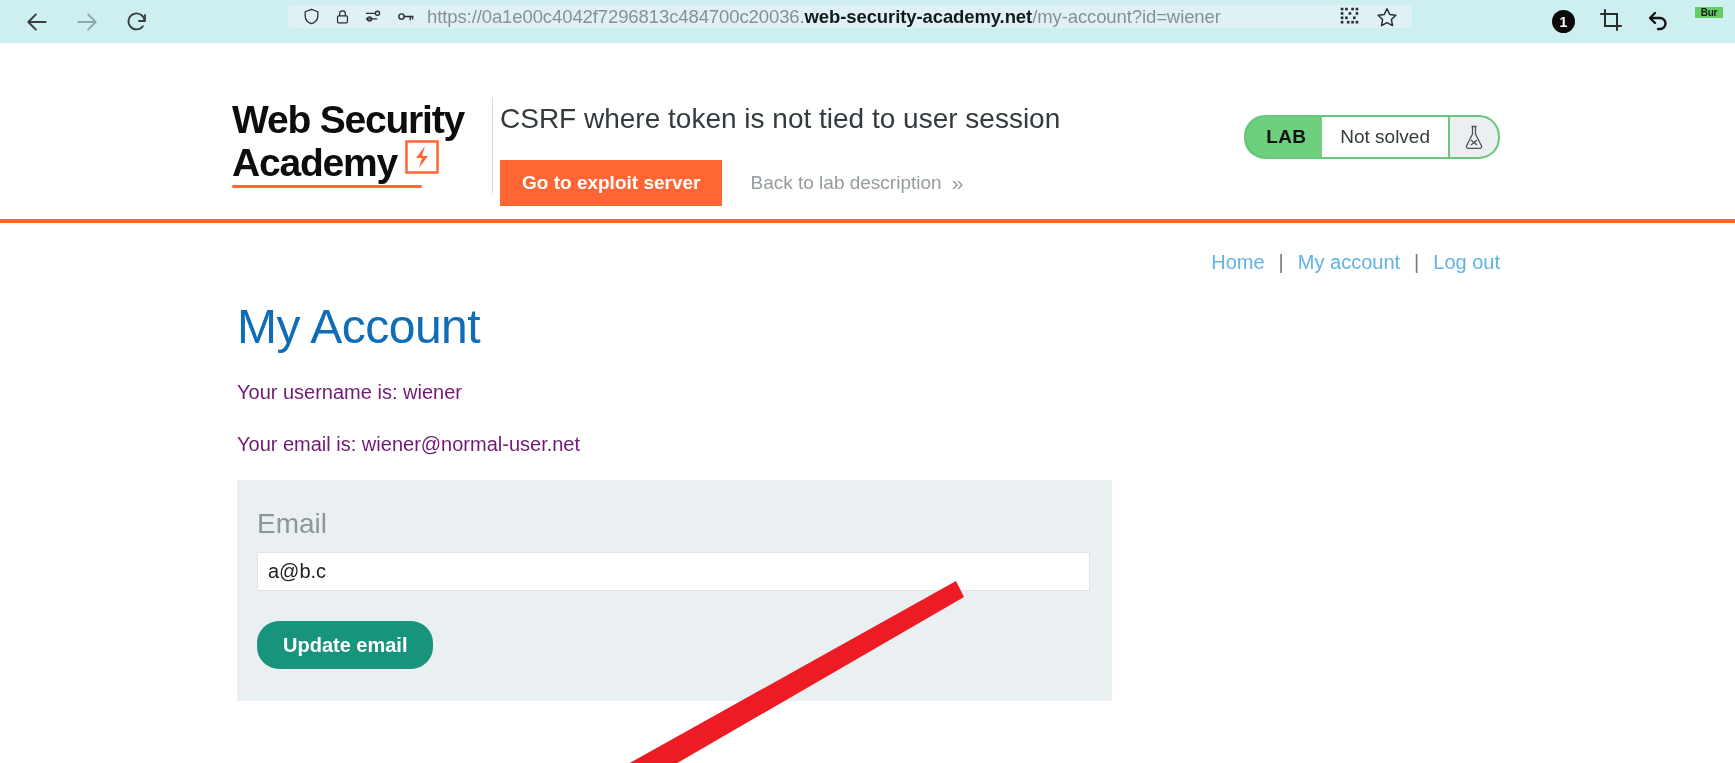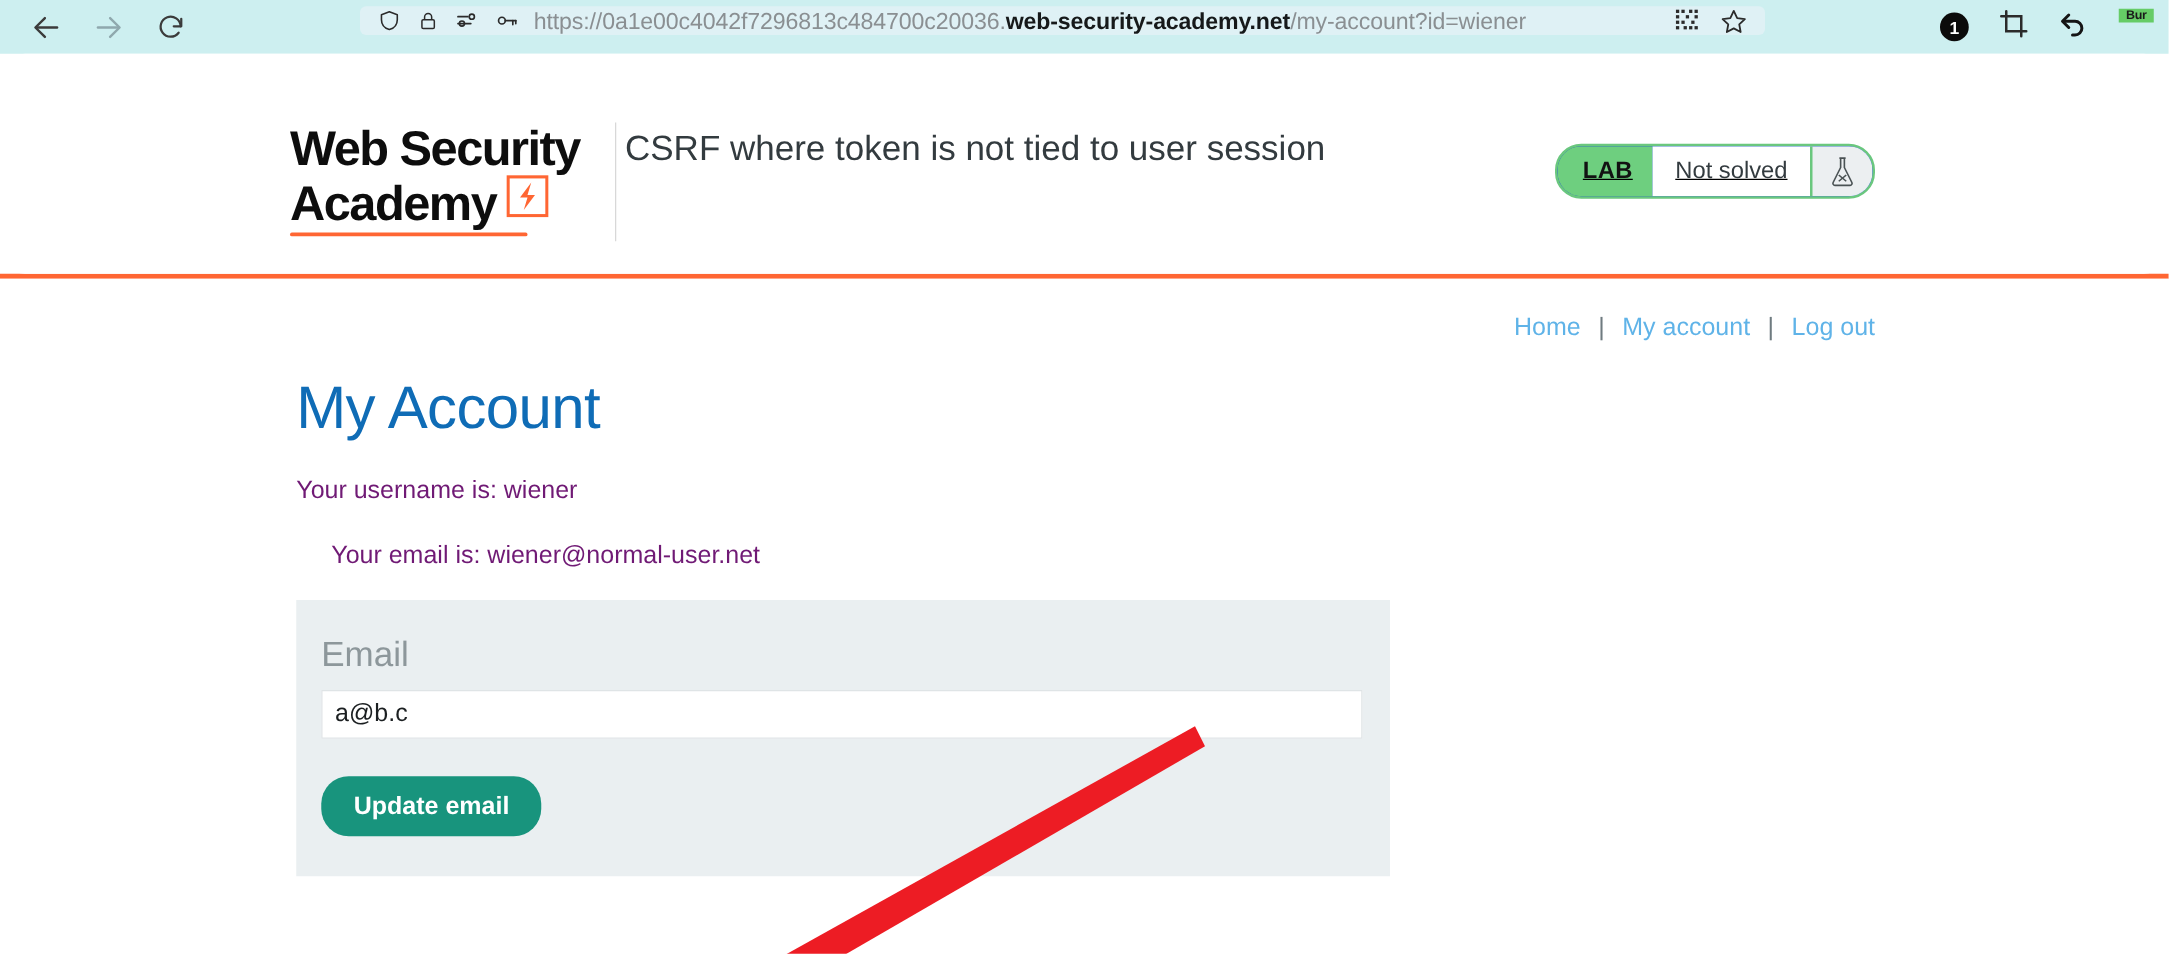--- a/index.html
+++ b/index.html
@@ -126,21 +126,20 @@
     background: #ffffff;
     position: relative;
     overflow: hidden;
   }
 
   
   .site-header {
     background: #ffffff;
     height: 176px;
     position: relative;
-    border-radius: 20px;
   }
   .header-inner {
     position: relative;
     height: 100%;
   }
   .logo {
     position: absolute;
     left: 232px;
     top: 57px;
     width: 252px;
@@ -215,23 +214,22 @@
 
   .lab-status {
     position: absolute;
     right: 235px;
     top: 72px;
     display: flex;
     align-items: stretch;
     height: 40px;
     border: 2px solid #6ac77e;
     border-radius: 21px;
-    background: #1d4ed8;
+    background: #22c55e;
     overflow: hidden;
-    text-decoration: underline;
   }
   .lab-tag {
     background: #6ecf7f;
     color: #121212;
     font-weight: bold;
     font-size: 19px;
     display: flex;
     align-items: center;
     padding: 0 16px 0 20px;
     letter-spacing: 0.3px;
@@ -300,21 +298,21 @@
     margin: 0 0 28px 0;
     line-height: 52px;
     letter-spacing: -0.5px;
   }
   .info-line {
     font-size: 20px;
     color: #701a75;
     margin: 0 0 30px 0;
     line-height: 22px;
   }
-  .info-line.second { margin-bottom: 25px; margin-left: 28px; }
+  .info-line.second { margin-bottom: 25px; }
 
   .form-panel {
     background: #eaeff1;
     padding: 28px 20px 32px 20px;
     width: 875px;
     box-sizing: border-box;
   }
   .field-label {
     display: block;
     font-size: 28px;
@@ -491,20 +489,27 @@
             </svg>
         </span>
       </div>
       <div class="logo-underline"></div>
     </div>
 
     <div class="header-divider"></div>
 
     <div class="lab-title">CSRF where token is not tied to user session</div>
 
+    <div class="header-actions">
+      <button class="exploit-btn">Go to exploit server</button>
+      <a class="back-link" href="#">
+        <span>Back to lab description</span>
+        <span class="chev">»</span>
+      </a>
+    </div>
 
     <div class="lab-status">
       <div class="lab-tag">LAB</div>
       <div class="lab-state">Not solved</div>
       <div class="lab-flask">
         <svg width="22" height="26" viewBox="0 0 22 26" fill="none" stroke="#4a5254" stroke-width="1.3" stroke-linejoin="round">
             <path d="M8.5 2.5h5M9.5 2.5v7.5L3.5 22a1.6 1.6 0 0 0 1.4 2.3h12.2A1.6 1.6 0 0 0 18.5 22L12.5 10V2.5"></path>
             <line x1="8" y1="16" x2="14" y2="21"></line>
             <line x1="14" y1="16" x2="8" y2="21"></line>
           </svg>

